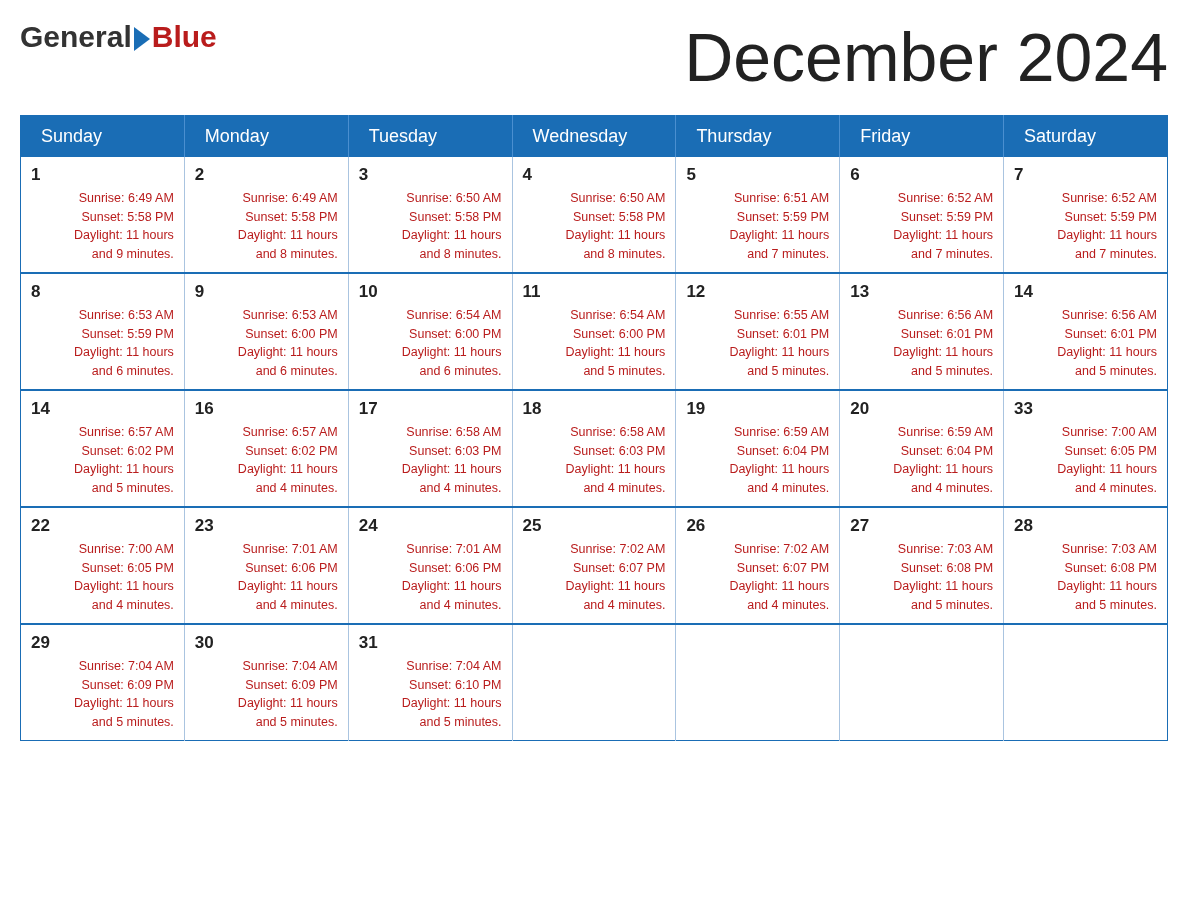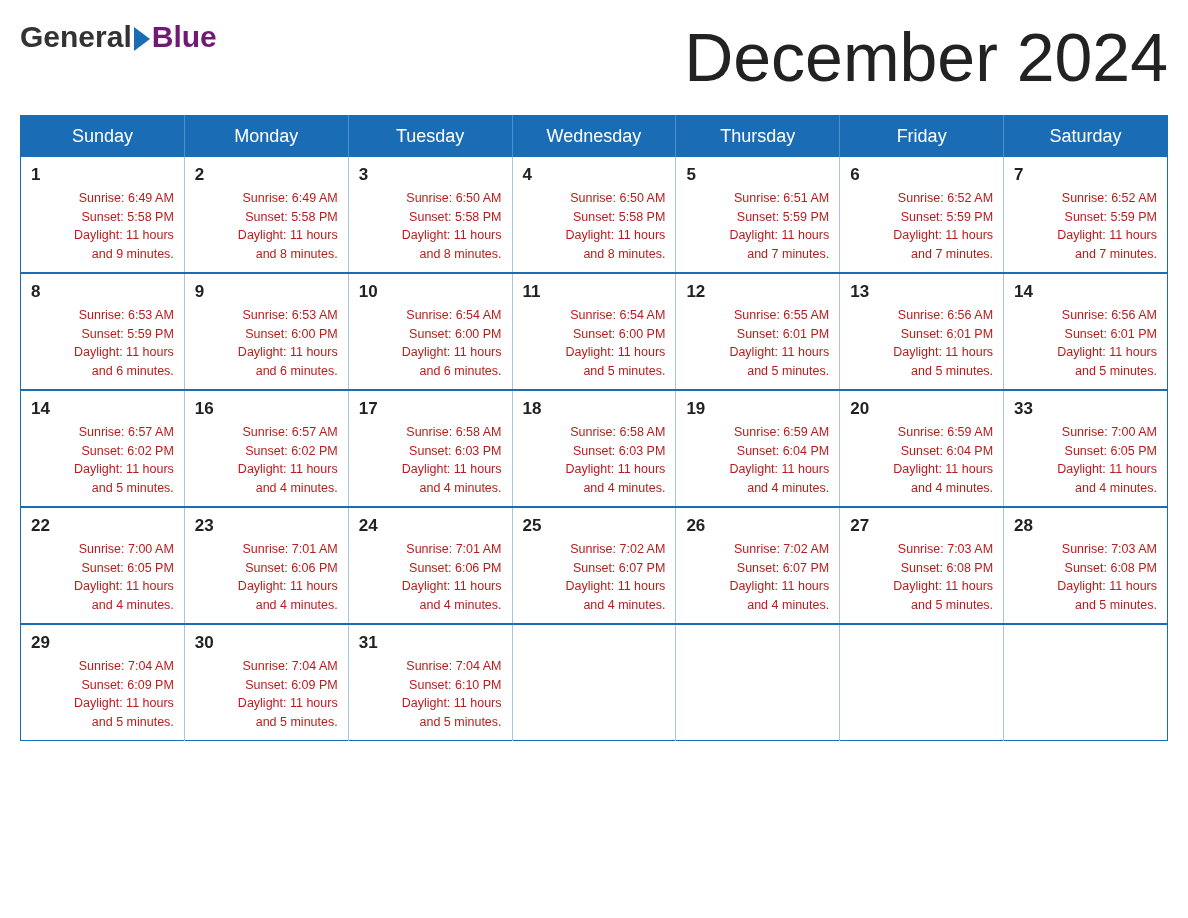--- a/index.html
+++ b/index.html
@@ -31,22 +31,22 @@
       margin-top: 4px;
     }
     .calendar-table {
       width: 100%;
       border-collapse: collapse;
       border: 1px solid #1a6db5;
     }
     .calendar-table th {
       background-color: #1a6db5;
       color: white;
-      padding: 10px 28px;
-      text-align: center;
+      padding: 10px 20px;
+      text-align: left;
       font-size: 18px;
       font-weight: normal;
       border-right: 1px solid #4a8fd0;
       margin-left: 46px;
     }
     .calendar-table th:last-child {
       border-right: none;
     }
     .calendar-table td {
       vertical-align: top;
@@ -97,21 +97,21 @@
       height: 0;
       border-top: 12px solid transparent;
       border-bottom: 12px solid transparent;
       border-left: 16px solid #1a6db5;
       margin-left: 2px;
       margin-top: 4px;
     }
     .logo-row2 {
       font-size: 30px;
       font-weight: bold;
-      color: #701a75;
+      color: #b91c1c;
       margin-left: 2px;
     }
     .empty-cell {
       background: #fff;
     }
   </style>
 </head>
 <body>
 
 <div class="header">

